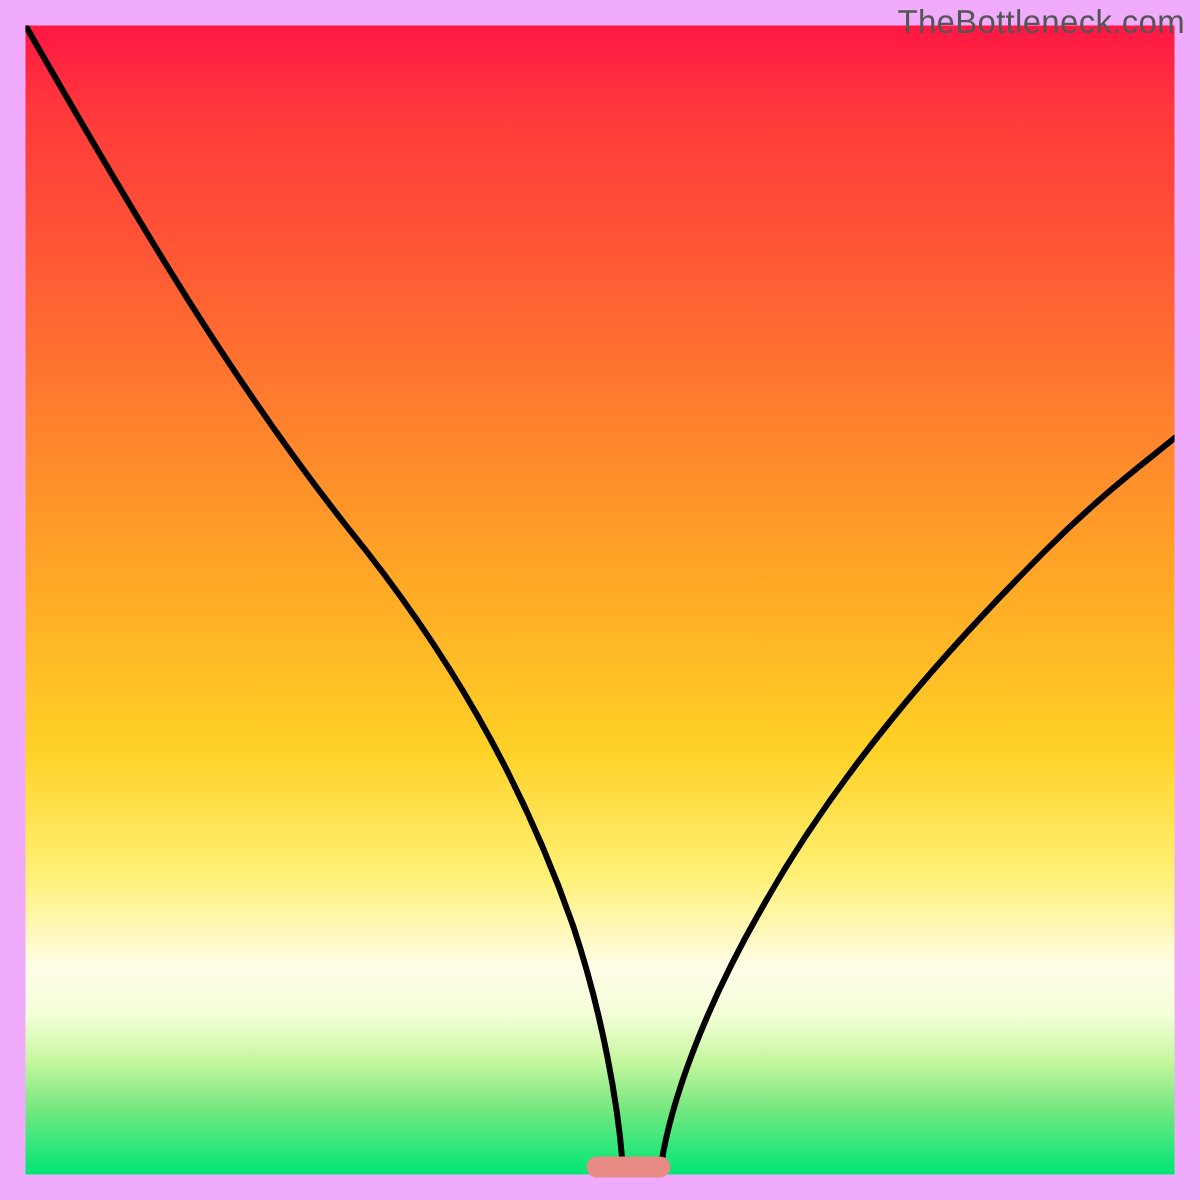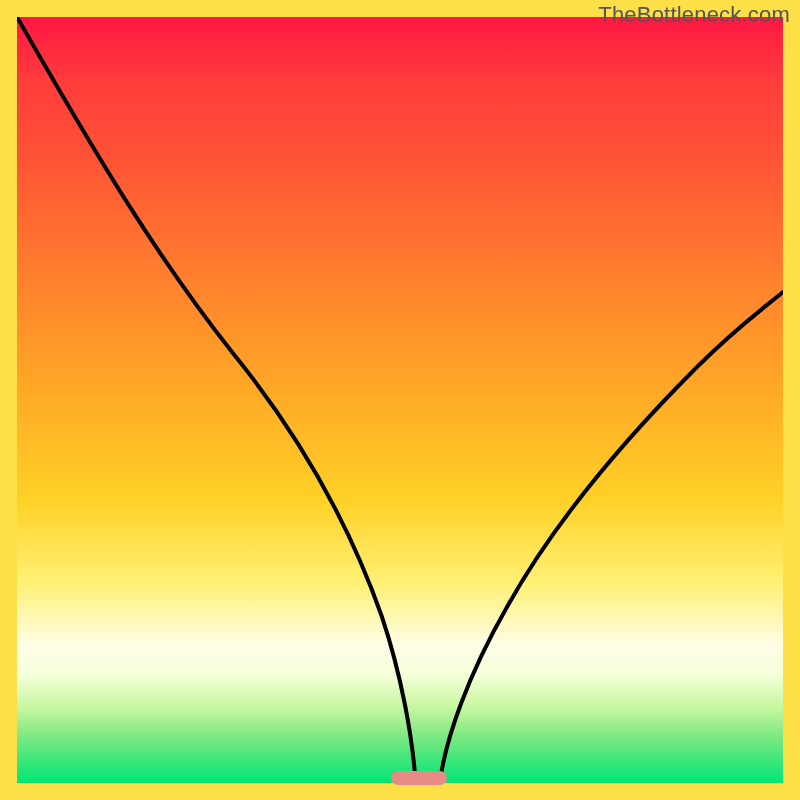--- a/index.html
+++ b/index.html
@@ -8,21 +8,21 @@
     width: 800px;
     height: 800px;
     background: #000;
     overflow: hidden;
     font-family: Arial, Helvetica, sans-serif;
   }
   .frame {
     position: relative;
     width: 800px;
     height: 800px;
-    background: #fde047;
+    background: #f0abfc;
   }
   .plot {
     position: absolute;
     left: 17px;
     top: 17px;
     width: 766px;
     height: 766px;
     
     background: linear-gradient(
       to bottom,

